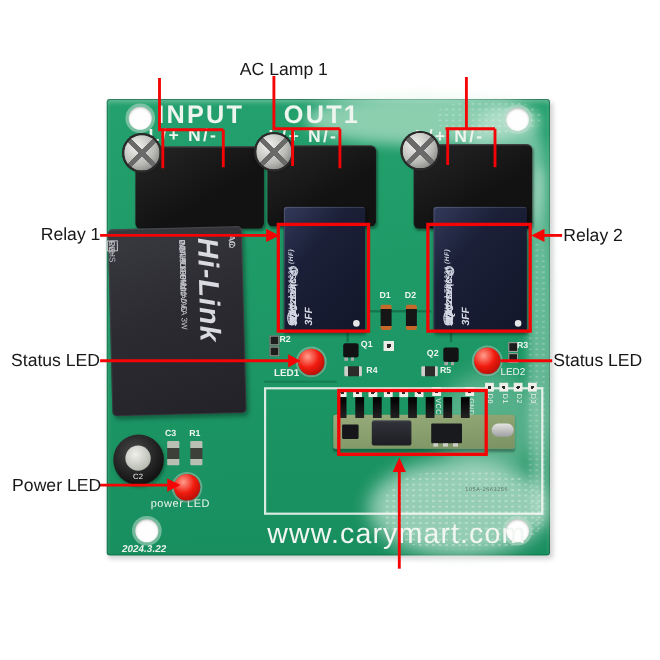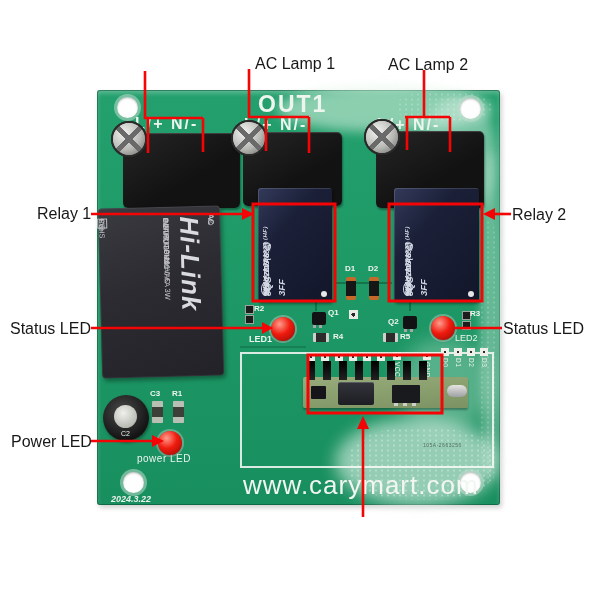--- a/index.html
+++ b/index.html
@@ -134,21 +134,21 @@
                   background:repeating-linear-gradient(90deg,#cfcfc9 0 4px,transparent 4px 9px);}
   .rf-xtal{left:144px;top:8px;width:20px;height:12px;border-radius:6px;
            background:linear-gradient(#e4e4e2,#9fa0a2);}
   .serial{left:326px;top:352px;font-size:5px;color:rgba(80,105,92,.95);letter-spacing:.5px;z-index:3;}
   
   .model{left:63px;top:376px;font-size:38px;color:#eef3ee;letter-spacing:1px;z-index:3;}
   .site{left:146px;top:380px;font-size:26px;color:#f2f6f2;letter-spacing:1px;z-index:3;}
   .date{left:14px;top:404px;font-size:9px;font-weight:700;font-style:italic;color:#e9f1ea;z-index:3;}
   
   .ann{position:absolute;font-size:16px;color:#181818;white-space:nowrap;z-index:60;}
-  .a-ps{left:77px;top:54px;} .a-l1{left:218px;top:55px;margin-left:37px;} .a-l2{left:388px;top:56px;}
+  .a-ps{left:77px;top:54px;} .a-l1{left:218px;top:55px;} .a-l2{left:388px;top:56px;}
   .a-r1{left:37px;top:205px;} .a-sl{left:10px;top:320px;} .a-pl{left:11px;top:433px;}
   .a-r2{left:512px;top:206px;} .a-sr{left:503px;top:320px;} .a-rf{left:307px;top:517px;}
   #overlay{position:absolute;left:0;top:0;z-index:50;pointer-events:none;}
   #overlay path, #overlay line{stroke:#f40404;stroke-width:2.6;fill:none;}
   #overlay rect{stroke:#f40404;stroke-width:3;fill:none;}
   #overlay polygon{fill:#f40404;stroke:none;}
 </style>
 </head>
 <body>
 
@@ -166,20 +166,21 @@
     <div class="trace t1"></div>
     <div class="trace t2"></div>
     <div class="trace t3"></div>
     <div class="trace t4"></div>
 
     <div class="hole h-tl"></div>
     <div class="hole h-tr"></div>
     <div class="hole h-bl"></div>
     <div class="hole h-br"></div>
 
+    <div class="silk sec-title in-t">INPUT</div>
     <div class="silk sec-term in-m">L/+ N/-</div>
     <div class="silk sec-title o1-t">OUT1</div>
     <div class="silk sec-term o1-m">L/+ N/-</div>
     <div class="silk sec-term o2-m">L/+ N/-</div>
 
     <div class="flange f-in"></div>
     <div class="flange f-o1"></div>
     <div class="flange f-o2"></div>
 
     <div class="tblock tb-in">
@@ -332,21 +333,20 @@
       <div class="rf-filt"></div>
       <div class="rf-xtal"></div>
     </div>
     <div class="serial">105A-2663256</div>
 
     <div class="silk site">www.carymart.com</div>
     <div class="silk date">2024.3.22</div>
   </div>
 
   <div class="ann a-l1">AC Lamp 1</div>
-  <div class="ann a-l2">AC Lamp 2</div>
   <div class="ann a-r1">Relay 1</div>
   <div class="ann a-sl">Status LED</div>
   <div class="ann a-pl">Power LED</div>
   <div class="ann a-r2">Relay 2</div>
   <div class="ann a-sr">Status LED</div>
 
   <svg id="overlay" width="600" height="600">
     <g>
       <path d="M145,71 V118 H203 M148,118 V153 M203,118 V152"></path>
     </g>

